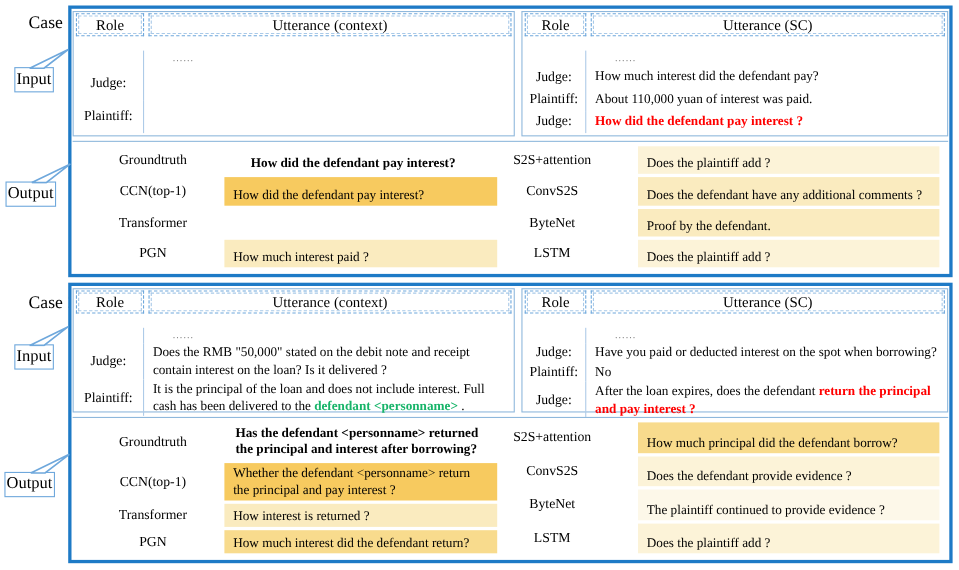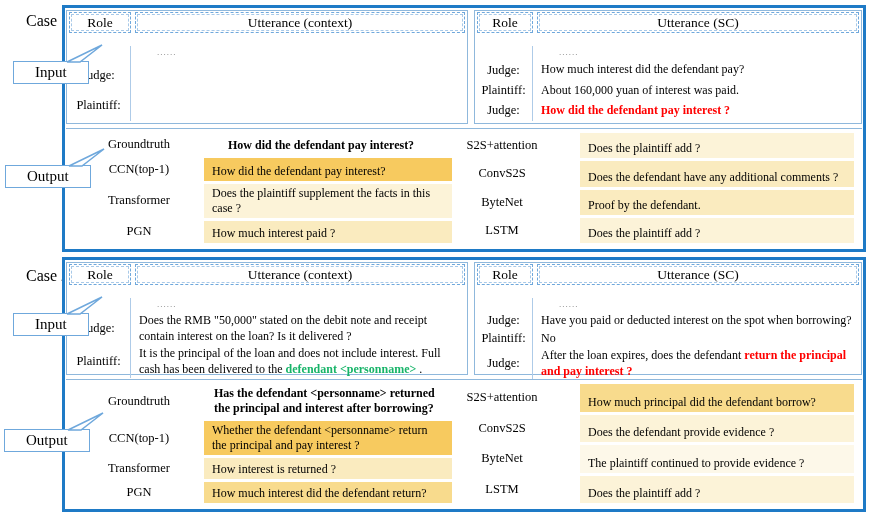--- a/index.html
+++ b/index.html
@@ -62,21 +62,21 @@
   .bg-gold{background:var(--c-gold);}
   .bg-goldmed{background:var(--c-goldmed);}
   .bg-cream{background:var(--c-cream);}
   .bg-creamlt{background:var(--c-creamlt);}
   .bg-pale{background:var(--c-pale);}
   .gt{background:none;font-weight:bold;padding-left:10px;}
   .gt.indent{padding-left:24px;}
 
   
   .callout{position:absolute;border:1.4px solid var(--c-dash);background:#fff;
-           font-size:15px;text-align:center;padding:1px 21px;line-height:1.25;}
+           font-size:15px;text-align:center;padding:1px 1px;line-height:1.25;}
   .callout .pointer{position:absolute;top:-18px;right:-15px;width:37px;height:19px;}
   #case1-input-label{left:13px;top:61px;}
   #case1-output-label{left:5px;top:165px;}
   #case2-input-label{left:13px;top:313px;}
   #case2-output-label{left:4px;top:429px;}
 </style>
 </head>
 <body>
 
 <div class="case-label" id="case1-label">Case 1</div>
@@ -122,21 +122,21 @@
         </div>
       <div class="trow">
         <div class="rcell" style="width:58px">Judge:</div>
         <div class="ucell">
             <div class="utxt"><span>How much interest did the defendant pay?</span><span class="seg-red"></span></div>
           </div>
       </div>
       <div class="trow">
         <div class="rcell" style="width:58px">Plaintiff:</div>
         <div class="ucell">
-            <div class="utxt"><span>About 160,000 yuan of interest was paid.</span><span class="seg-red"></span></div>
+            <div class="utxt"><span>About 110,000 yuan of interest was paid.</span><span class="seg-red"></span></div>
           </div>
       </div>
       <div class="trow">
         <div class="rcell" style="width:58px">Judge:</div>
         <div class="ucell">
             <div class="utxt"><span></span><span class="seg-red">How did the defendant pay interest ?</span></div>
           </div>
       </div>
     </div>
   </div>
@@ -150,23 +150,20 @@
           </div>
         </div>
       <div class="orow">
           <div class="mcell">CCN(top-1)</div>
           <div class="ocell bg-gold">
             <span>How did the defendant pay interest?</span>
           </div>
         </div>
       <div class="orow">
           <div class="mcell">Transformer</div>
-          <div class="ocell bg-creamlt">
-            <span>Does the plaintiff supplement the facts in this case ?</span>
-          </div>
         </div>
       <div class="orow">
           <div class="mcell">PGN</div>
           <div class="ocell bg-cream">
             <span>How much interest paid ?</span>
           </div>
         </div>
     </div>
     <div class="out-half out-right">
       <div class="orow">

